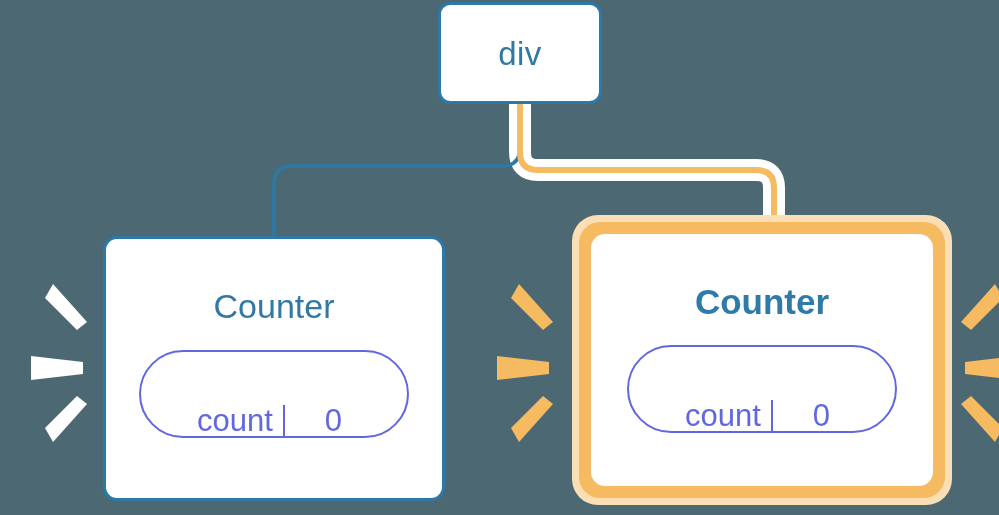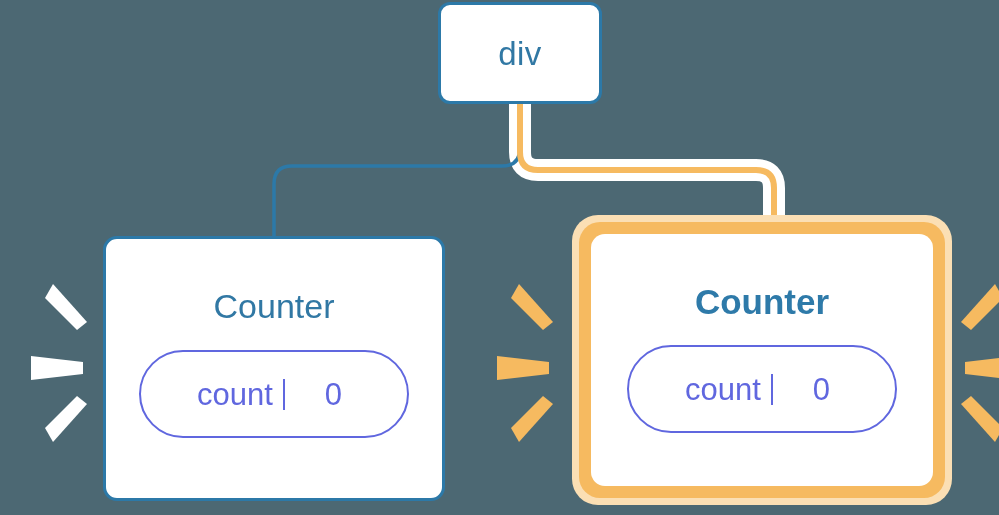--- a/index.html
+++ b/index.html
@@ -108,21 +108,21 @@
   #counter-right .node-title {
     color: #2E7AA9;
     font-size: 35px;
     font-weight: bold;
     margin-top: 50px;
     line-height: 1;
   }
   
   .state-pill {
     display: flex;
-    align-items: center;
+    align-items: flex-end;
     border: 2px solid #6067DF;
     border-radius: 999px;
     overflow: hidden;
     box-sizing: border-box;
   }
   .state-pill .pill-key,
   .state-pill .pill-val {
     display: flex;
     align-items: center;
     justify-content: center;

